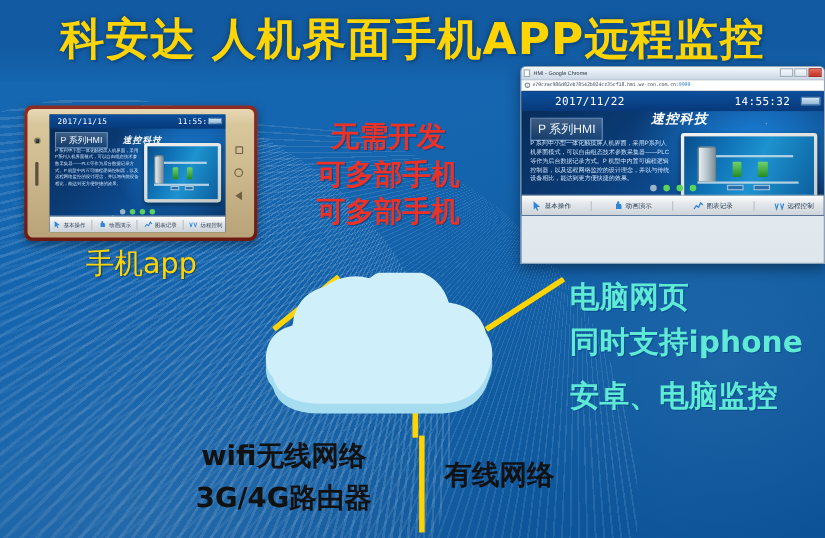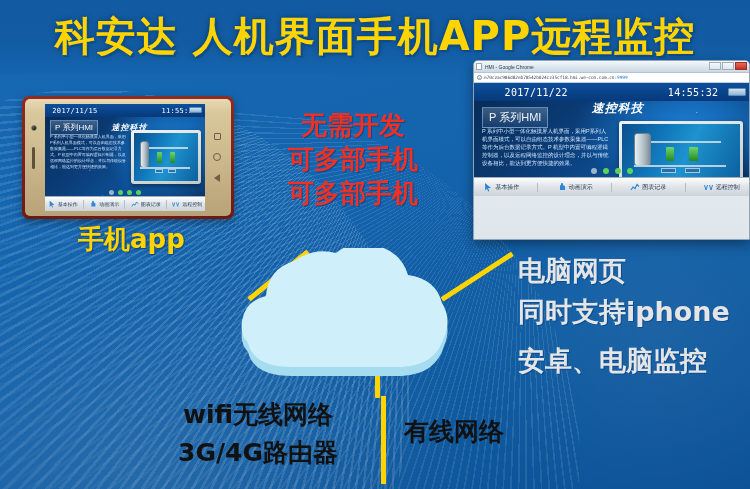--- a/index.html
+++ b/index.html
@@ -244,40 +244,40 @@
 
   
   #cloud{ position:absolute; left:232px; top:248px; width:230px; height:135px; }
   .cloud-svg{ display:block; width:100%; height:100%; }
 
   
   .connector{ position:absolute; background:#ffd400; transform-origin:0 50%; border-radius:1px; }
 
   
   .yellow-label{
-    position:absolute; color:#ffd400; font-weight:bold;
+    position:absolute; color:#ffd400; font-weight:normal;
     font-family:"DejaVu Sans","Liberation Sans",sans-serif;
     text-shadow:1px 1px 0 #0b4c8f, 0 0 4px rgba(0,0,0,.3);
     white-space:nowrap;
   }
   #label-phoneapp{ left:78px; top:222px; font-size:26px; }
 
   #red-block{
     position:absolute; left:288px; top:108px;
     text-align:center; line-height:34px;
     color:#ee3124; font-weight:bold; font-size:26px;
     font-family:"DejaVu Sans","Liberation Sans",sans-serif;
     text-shadow:1px 1px 0 #0b4c8f;
     white-space:nowrap;
   }
 
   #right-block{
     position:absolute; left:518px; top:250px;
     text-align:left; line-height:41px;
-    color:#e5e5e5; font-weight:bold; font-size:27px;
+    color:#5eead4; font-weight:bold; font-size:27px;
     font-family:"DejaVu Sans","Liberation Sans",sans-serif;
     text-shadow:1px 1px 0 #0b4c8f;
     white-space:nowrap;
   }
   #right-block .l3{ margin-top:8px; }
 
   #bottom-left{
     position:absolute; left:178px; top:396px;
     text-align:center; line-height:38px;
     color:#111; font-weight:bold; font-size:25px;

